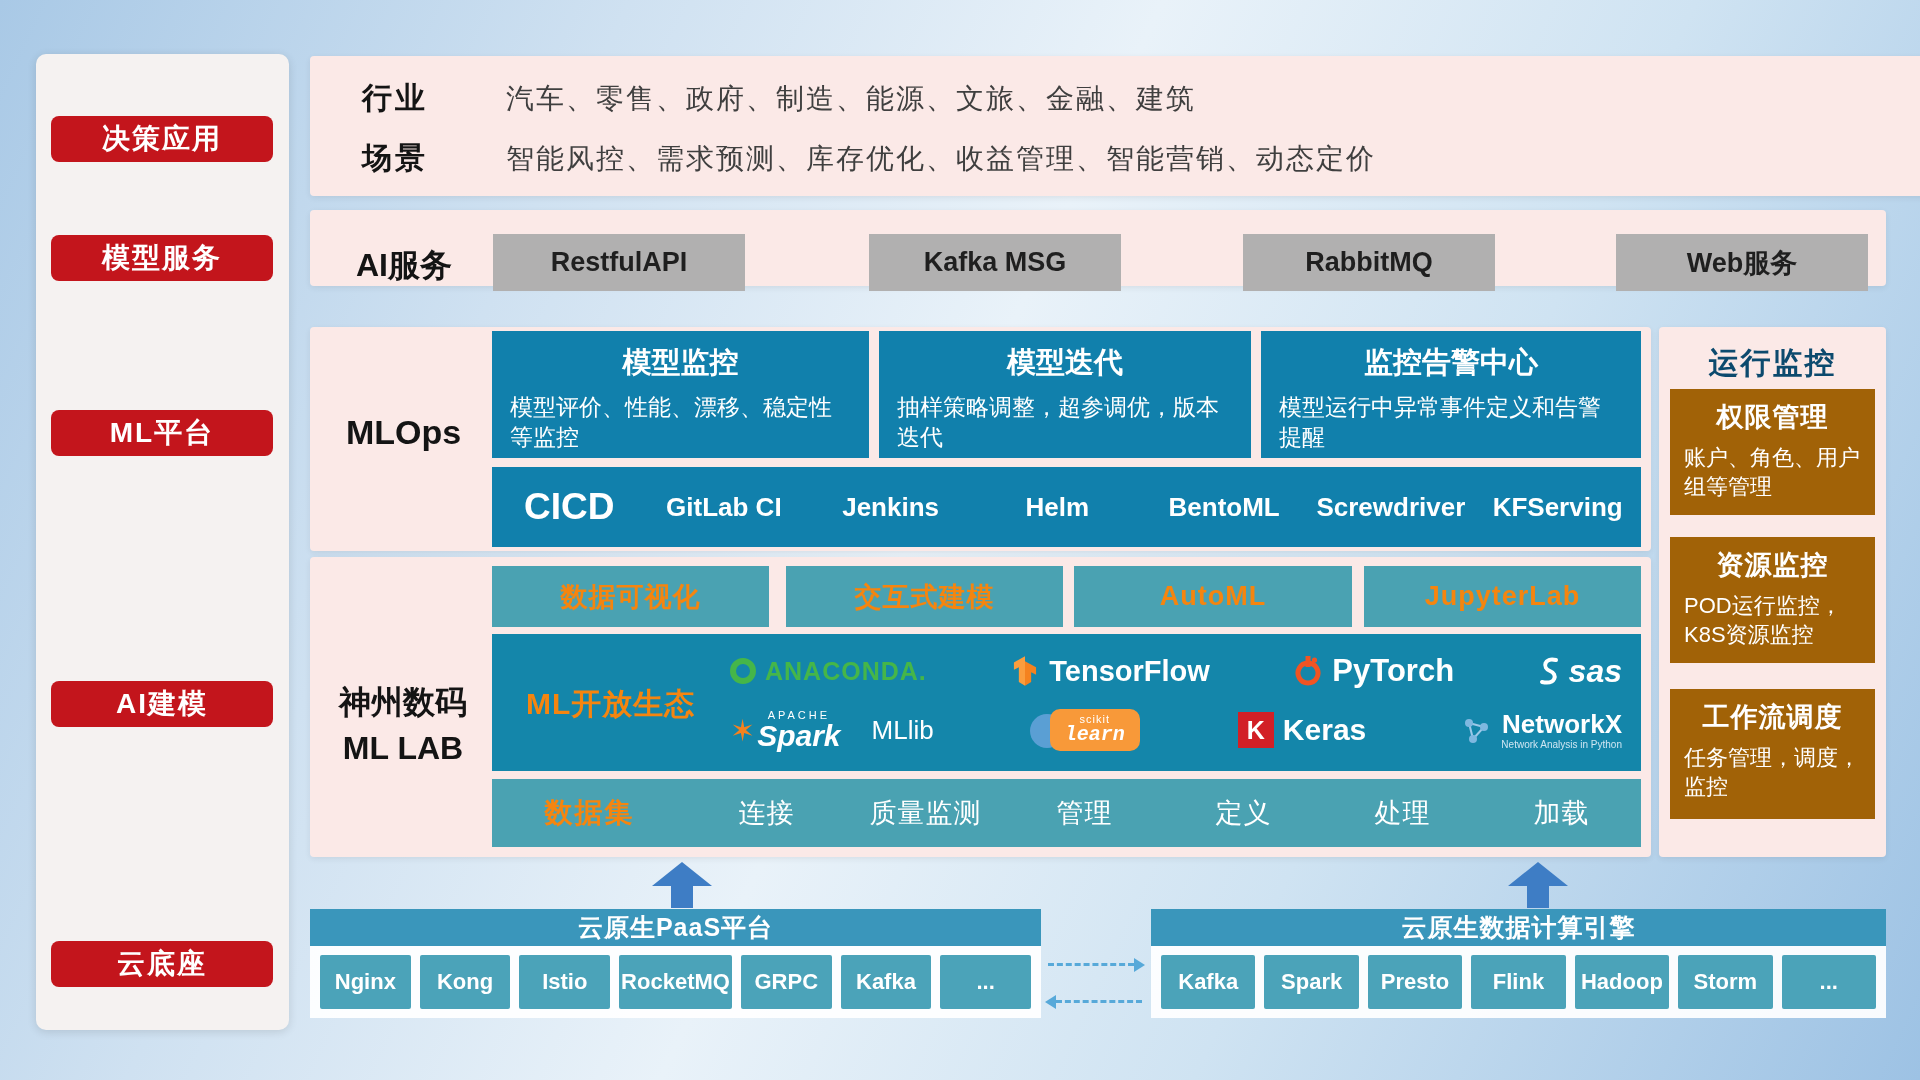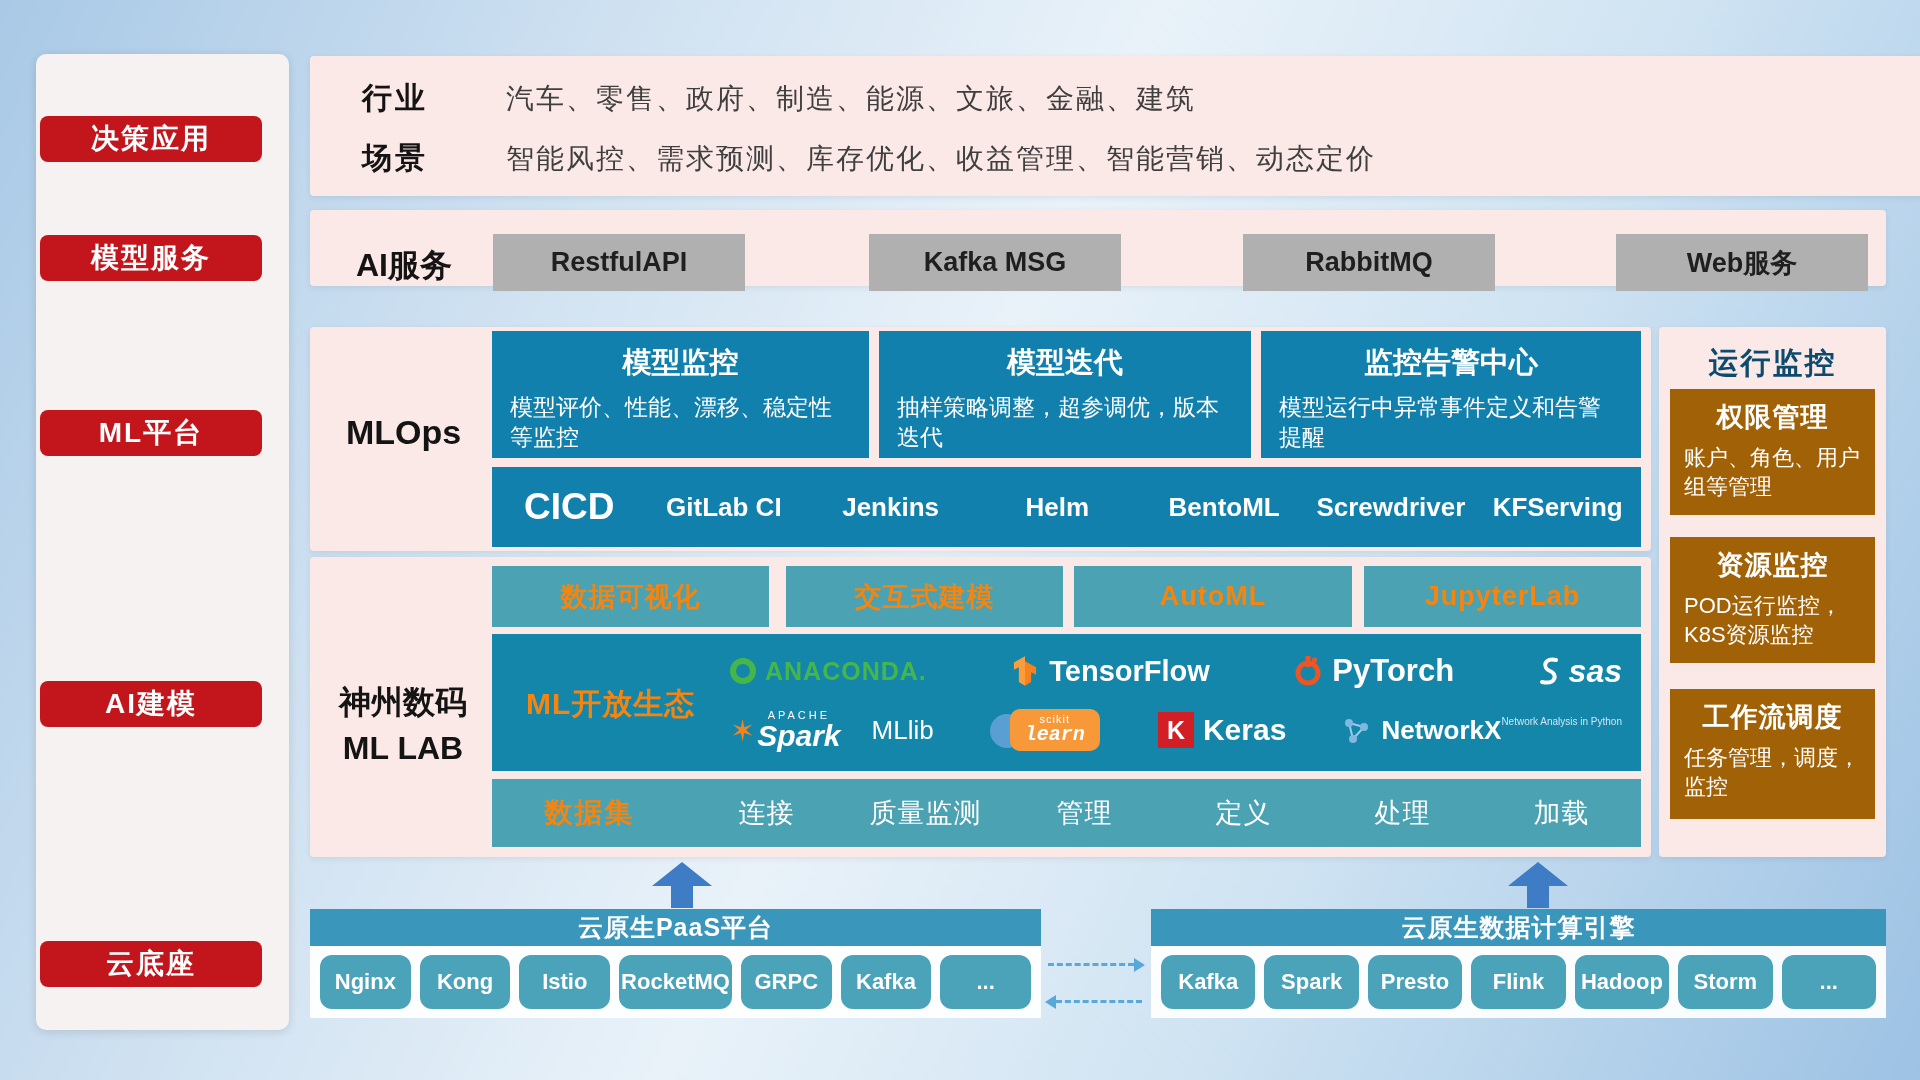--- a/index.html
+++ b/index.html
@@ -4,21 +4,21 @@
 <style>
   html,body { margin:0; padding:0; }
   .canvas {
     position:relative; width:1920px; height:1080px; overflow:hidden;
     background: linear-gradient(115deg,#a9c9e6 0%, #cfe1f1 26%, #e9f2f9 48%, #cfe3f2 70%, #9dc2e4 100%);
     font-family:"Liberation Sans", sans-serif;
   }
   
   .sidebar { position:absolute; left:36px; top:54px; width:253px; height:976px;
     background:#f5f2f1; border-radius:10px; box-shadow:0 2px 10px rgba(0,0,0,.12); }
-  .side-btn { position:absolute; left:4px; width:222px; height:46px; background:#c3151c;
+  .side-btn { position:absolute; left:15px; width:222px; height:46px; background:#c3151c;
     border-radius:8px; color:#fff; font-size:28px; font-weight:bold;
     display:flex; align-items:center; justify-content:center; letter-spacing:2px; }
   
   .panel { position:absolute; background:#fbe9e7; border-radius:4px; box-shadow:0 2px 6px rgba(0,0,0,.07); }
   #row1 { left:310px; top:56px; width:1771px; height:140px; }
   .row-label { position:absolute; font-weight:bold; font-size:30px; color:#141414; letter-spacing:3px; }
   .row-text  { position:absolute; font-size:28px; color:#3f3f3f; letter-spacing:2px; }
   #row2 { left:310px; top:210px; width:1576px; height:76px; }
   .ai-label { position:absolute; left:46px; top:34px; font-size:32px; font-weight:bold; color:#141414; }
   .gray-btn { position:absolute; top:24px; height:57px; width:252px; background:#b1b0b0;
@@ -66,36 +66,36 @@
   .mllib-text { font-size:26px; font-weight:normal; margin-left:22px; }
   .skl { position:relative; width:112px; height:46px; }
   .skl-circle { position:absolute; left:0; top:7px; width:34px; height:34px; border-radius:50%; background:#5a9fd4; }
   .skl-badge { position:absolute; left:20px; top:2px; width:90px; height:42px; background:#f89939;
     border-radius:10px; color:#fff; text-align:center; }
   .skl-s1 { font-size:11px; margin-top:4px; letter-spacing:1px; }
   .skl-s2 { font-family:Liberation Mono, monospace; font-style:italic; font-weight:bold; font-size:20px; margin-top:-2px; }
   .keras-k { width:36px; height:36px; background:#d21f26; color:#fff; display:flex; align-items:center;
     justify-content:center; font-size:25px; font-weight:bold; }
   .keras-text { font-size:30px; font-weight:600; }
-  .nx-col { display:flex; flex-direction:row; line-height:1.1;text-align:right; }
+  .nx-col { display:flex; flex-direction:column; line-height:1.1;text-align:right; }
   .nx-text { font-size:26px; font-weight:bold; }
   .nx-sub { font-size:10px; color:#cfe6f2; }
   .dataset-row { position:absolute; left:182px; top:222px; width:1149px; height:68px;
     background:#4aa2b2; display:flex; align-items:center; color:#fff; }
   .ds-label { width:195px; text-align:center; font-size:28px; font-weight:bold; color:#f5850f; letter-spacing:2px; }
   .ds-item { flex:1; text-align:center; font-size:27px; letter-spacing:1px; }
   
   .up-arrow { position:absolute; }
   .bgroup { position:absolute; }
   #paas   { left:310px; top:909px; width:731px; }
   #engine { left:1151px; top:909px; width:735px; }
   .bar-header { height:37px; background:#3a96bb; color:#fff; font-size:25px; font-weight:bold;
     display:flex; align-items:center; justify-content:center; letter-spacing:1px; }
   .bar-body { background:rgba(255,255,255,0.93); display:flex; gap:9px; padding:9px 10px; }
-  .chip { flex:1; min-height:50px; background:#4ba3b9; border-radius:12px; color:#fff; font-size:22px;
+  .chip { flex:1; min-height:50px; background:#4ba3b9; border-radius:2px; color:#fff; font-size:22px;
     font-weight:bold; display:flex; align-items:center; justify-content:center; text-align:center;
     line-height:1.05; padding:2px; }
   .dash { position:absolute; border-top:3px dashed #57a9d9; }
   #dash1 { left:1048px; top:963px; width:86px; }
   #dash1::after { content:""; position:absolute; right:-11px; top:-8px;
     border-left:11px solid #57a9d9; border-top:7px solid transparent; border-bottom:7px solid transparent; }
   #dash2 { left:1056px; top:1000px; width:86px; }
   #dash2::before { content:""; position:absolute; left:-11px; top:-8px;
     border-right:11px solid #57a9d9; border-top:7px solid transparent; border-bottom:7px solid transparent; }
 </style>

